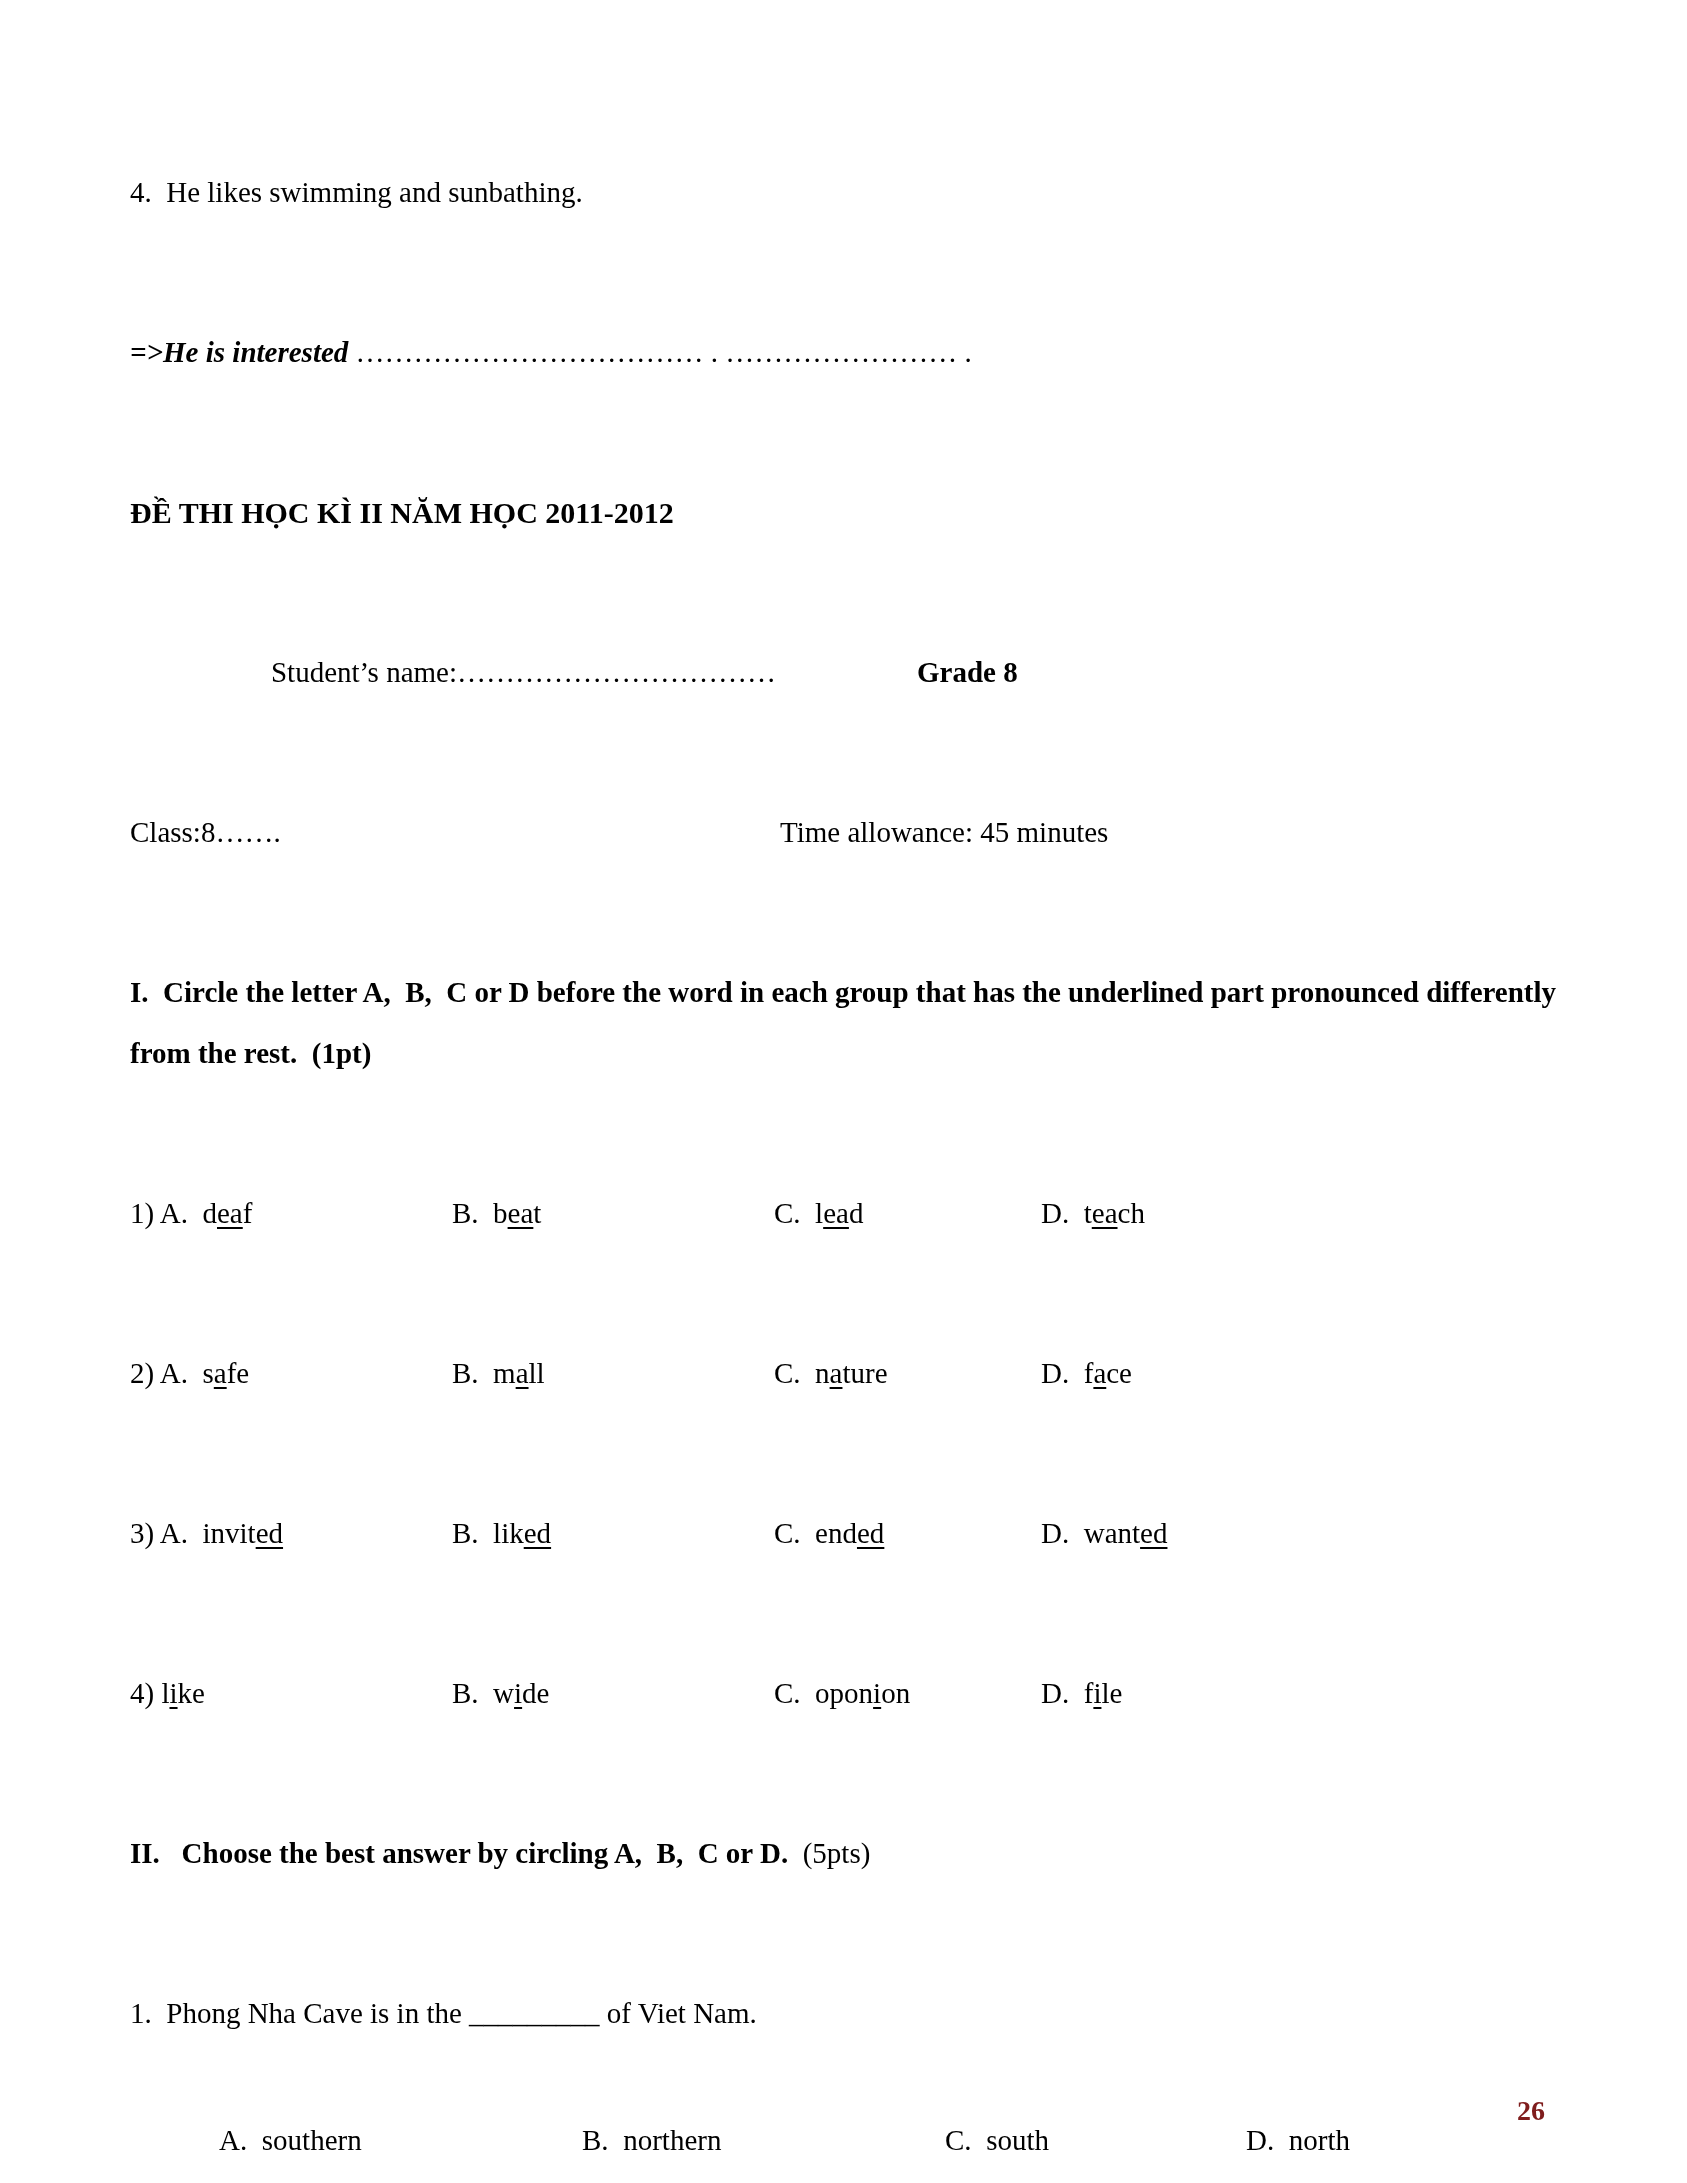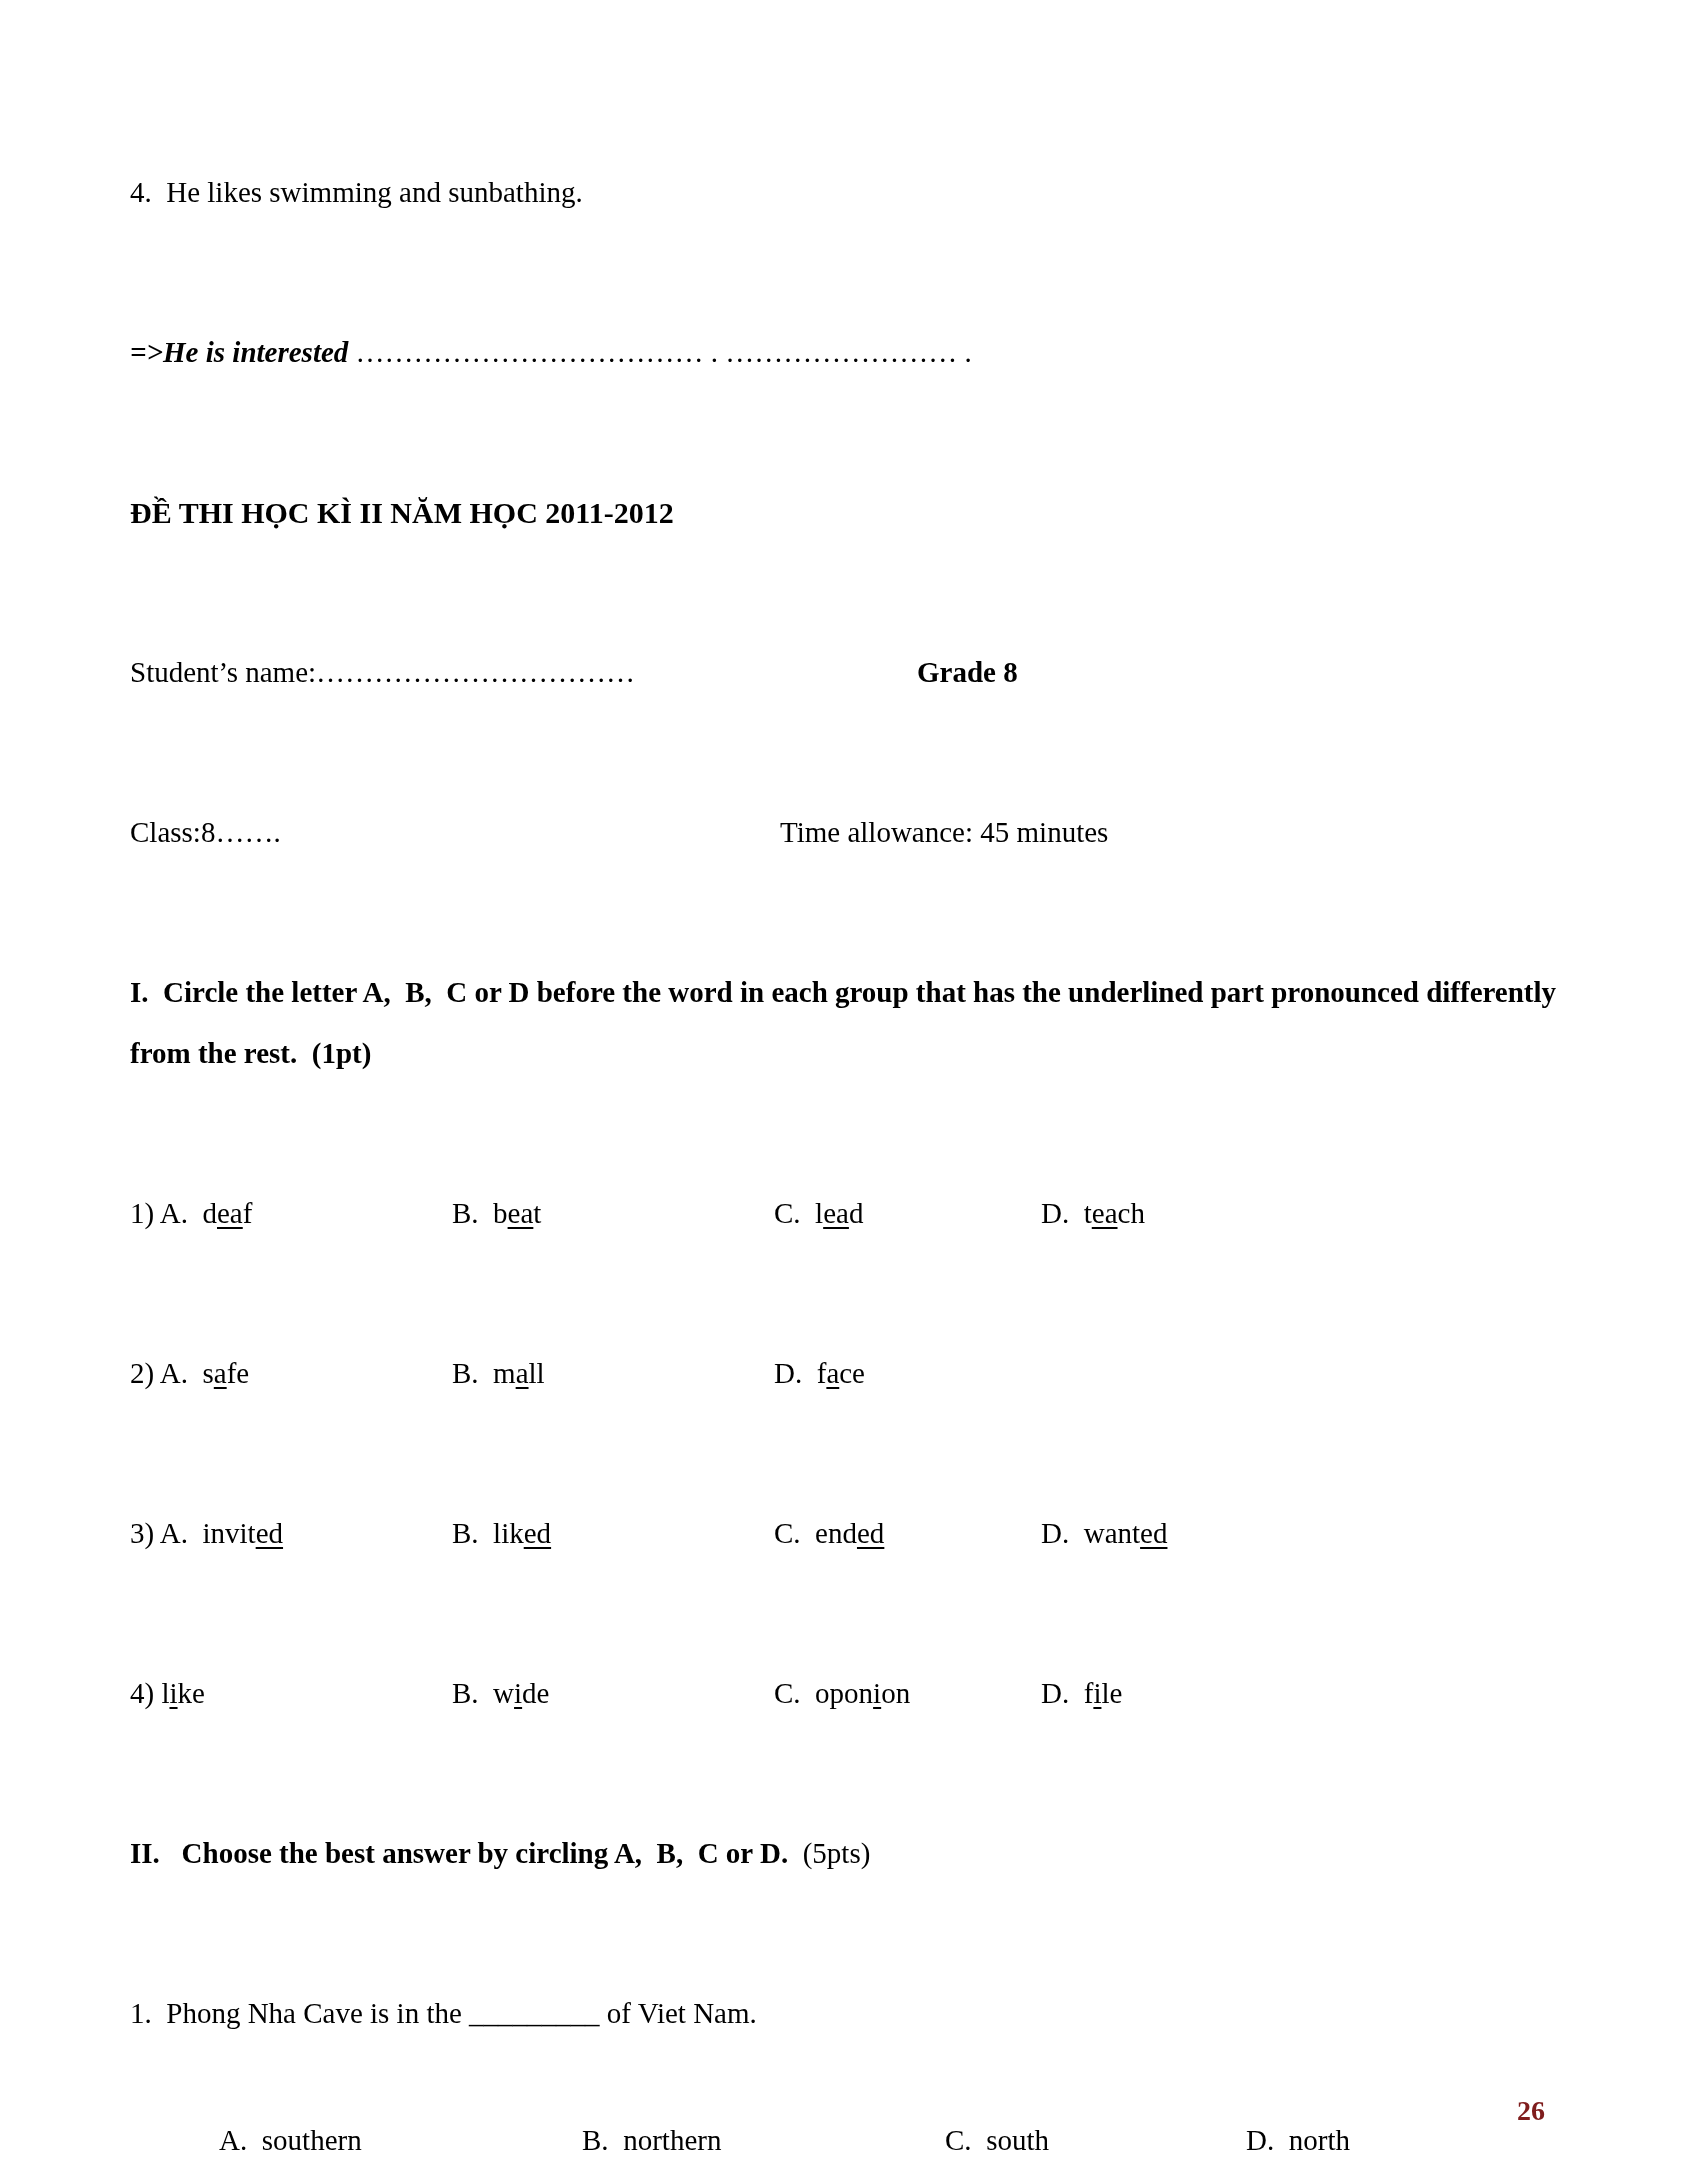--- a/index.html
+++ b/index.html
@@ -7,21 +7,21 @@
     width:1687px;height:2183px;background:#ffffff;position:relative;
     font-family:"Liberation Serif","DejaVu Serif",serif;
     font-size:29px;color:#000;overflow:hidden;
   }
   .page{padding:63px 130px 0 130px;white-space:pre-wrap;position:relative;}
   .line{line-height:61px;}
   .b{font-weight:bold;}
   .bi{font-weight:bold;font-style:italic;}
   .title{text-align:left;font-weight:bold;font-size:30px;}
   .row{display:flex;}
-  .w1190{display:inline-block;width:787px;}
+  .w1190{display:inline-block;width:787px;text-align:center;}
   .w983{display:inline-block;width:650px;}
   .u{text-decoration:underline;text-underline-offset:4px;margin-top:41px;}
   
   .optrow{display:flex;}
   .optrow .c1{width:322px;}
   .optrow .c2{width:322px;}
   .optrow .c3{width:267px;}
   
   .ansrow{display:flex;padding-left:89px;}
   .ansrow .ca{width:363px;}
@@ -56,20 +56,21 @@
   <div class="line optrow">
     <span class="c1 opt"><span>1) A.  </span><span>d</span><span class="u">ea</span><span>f</span></span>
     <span class="c2 opt"><span>B.  </span><span>b</span><span class="u">ea</span><span>t</span></span>
     <span class="c3 opt"><span>C.  </span><span>l</span><span class="u">ea</span><span>d</span></span>
     <span class="c4 opt"><span>D.  </span><span>t</span><span class="u">ea</span><span>ch</span></span>
   </div>
 
   <div class="line optrow">
     <span class="c1 opt"><span>2) A.  </span><span>s</span><span class="u">a</span><span>fe</span></span>
     <span class="c2 opt"><span>B.  </span><span>m</span><span class="u">a</span><span>ll</span></span>
+    <span class="c3 opt"><span>C.  </span><span>n</span><span class="u">a</span><span>ture</span></span>
     <span class="c4 opt"><span>D.  </span><span>f</span><span class="u">a</span><span>ce</span></span>
   </div>
 
   <div class="line optrow">
     <span class="c1 opt"><span>3) A.  </span><span>invit</span><span class="u">ed</span><span></span></span>
     <span class="c2 opt"><span>B.  </span><span>lik</span><span class="u">ed</span><span></span></span>
     <span class="c3 opt"><span>C.  </span><span>end</span><span class="u">ed</span><span></span></span>
     <span class="c4 opt"><span>D.  </span><span>want</span><span class="u">ed</span><span></span></span>
   </div>
 

